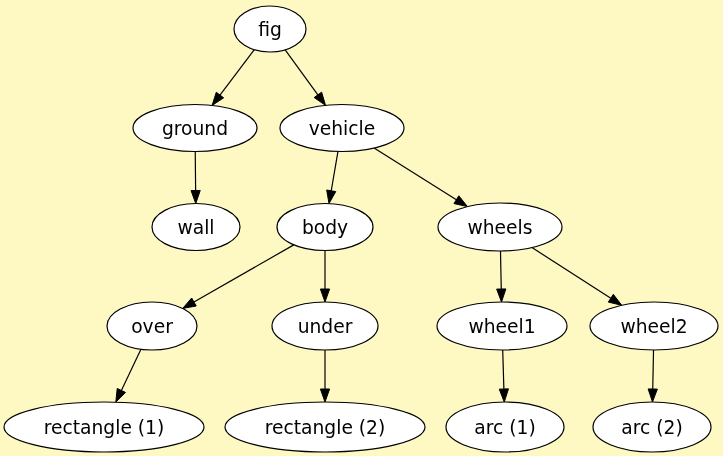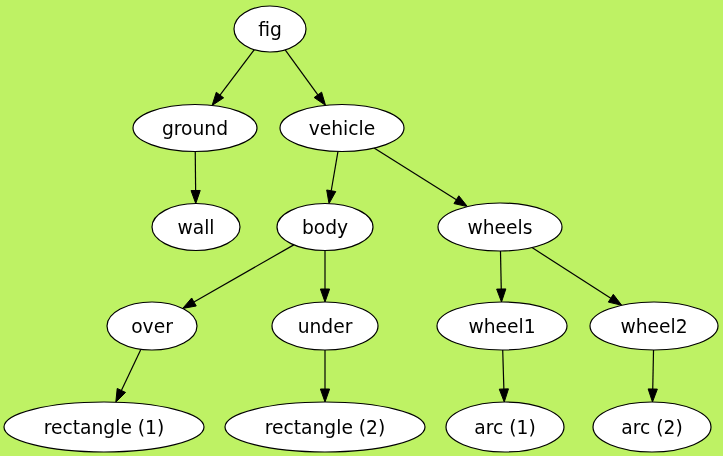--- a/index.html
+++ b/index.html
@@ -4,21 +4,21 @@
 <style>
   html, body {
     margin: 0;
     padding: 0;
     background: #ffffff;
   }
   #diagram-container {
     width: 723px;
     height: 456px;
     position: relative;
-    background: #bef264;
+    background: #fef9c3;
     overflow: hidden;
     font-family: "DejaVu Sans", sans-serif;
   }
   #graph-canvas text {
     font-family: "DejaVu Sans", sans-serif;
   }
 </style>
 </head>
 <body>
 

